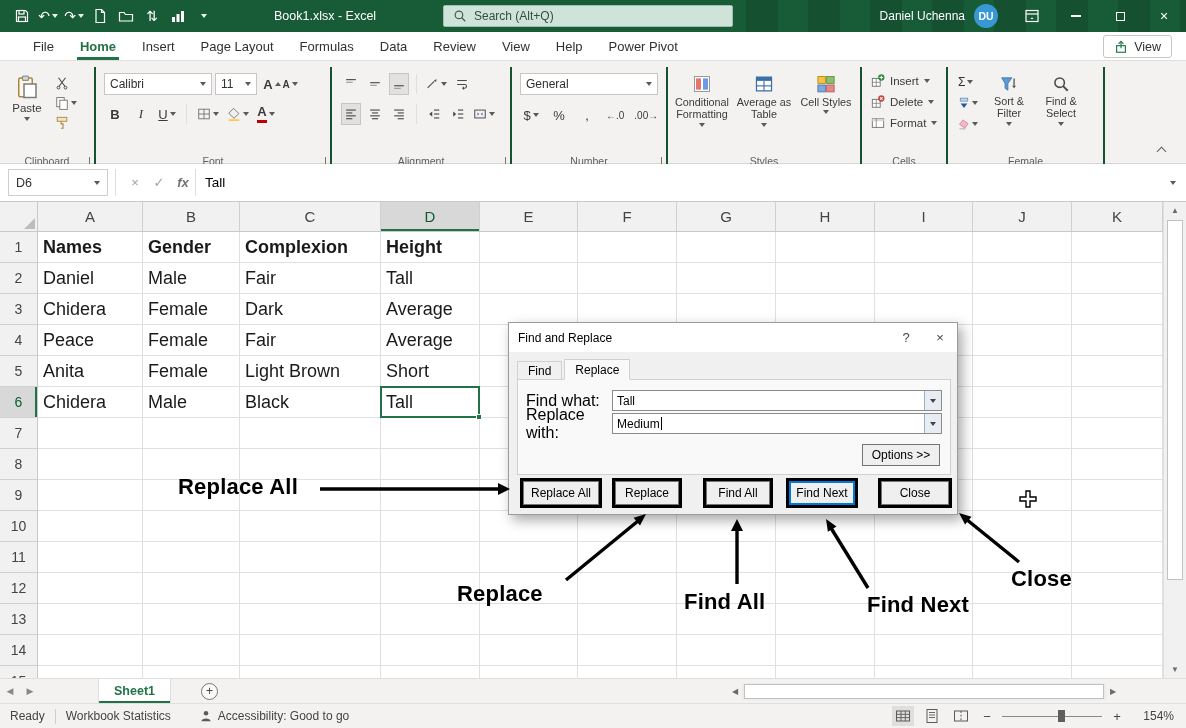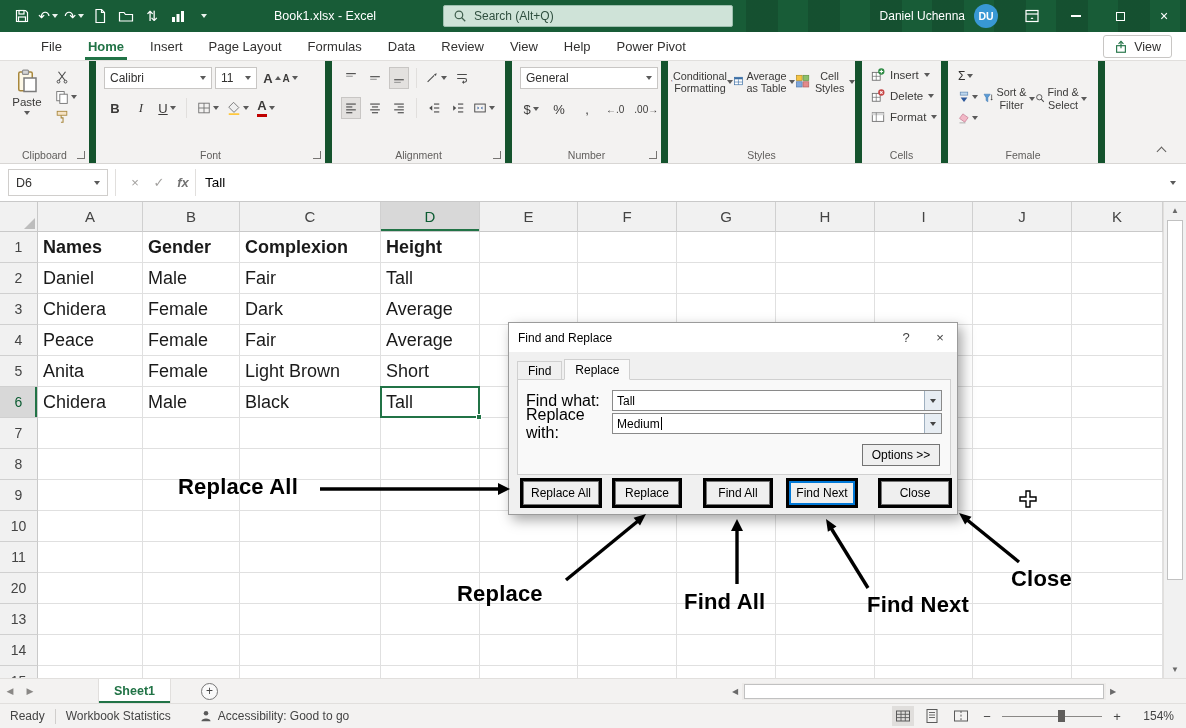--- a/index.html
+++ b/index.html
@@ -26,43 +26,43 @@
 .tb-search{position:absolute;left:443px;top:5px;width:290px;height:22px;background:#CFE3D8;border:1px solid #9DBFAE;border-radius:2px;display:flex;align-items:center;gap:7px;padding:0 9px;z-index:1}
 .tb-search-text{font-size:12px;color:#2F4F3F}
 .tb-right{position:absolute;right:0;top:0;height:32px;display:flex;align-items:center;z-index:1}
 .tb-user{font-size:12px;margin-right:9px}
 .tb-avatar{width:24px;height:24px;border-radius:50%;background:#3898D4;color:#fff;font-size:10.5px;font-weight:700;display:flex;align-items:center;justify-content:center;margin-right:12px}
 .tb-right .tbbtn{width:44px;height:32px}
 .min-bar{width:10px;height:1.5px;background:#fff}
 .max-box{width:9px;height:9px;border:1.3px solid #fff}
 
 #ribbontabs{position:absolute;top:32px;left:0;right:0;height:29px;background:#fff;border-bottom:1px solid #E1DFDD}
-.rtabs{display:flex;height:100%;padding-left:28px}
+.rtabs{display:flex;height:100%;padding-left:20px}
 .rtab{padding:0 13px;display:flex;align-items:center;font-size:13px;color:#323130;position:relative}
 .rtab.active{color:var(--green,#217346);font-weight:700}
 .rtab.active::after{content:"";position:absolute;left:10px;right:10px;bottom:0;height:3px;background:var(--green,#217346)}
 .share-btn{position:absolute;right:14px;top:3px;height:23px;display:flex;align-items:center;gap:6px;font-size:12.5px;color:#323130;border:1px solid #C8C6C4;border-radius:3px;padding:0 10px;background:#fff}
 
 #ribbon{position:absolute;top:61px;left:0;right:0;height:103px;background:#F3F2F1;border-bottom:1px solid #D8D6D4}
-.rgroup{position:absolute;top:0;height:100%;border-right:7px solid #14532d}
+.rgroup{position:absolute;top:6px;height:100%;border-right:2px solid #14532d}
 .rg-label{position:absolute;bottom:2px;left:0;right:0;text-align:center;font-size:10.5px;color:#605E5C}
 .launcher{position:absolute;right:4px;bottom:4px;width:8px;height:8px;border-right:1.4px solid #767472;border-bottom:1.4px solid #767472}
 .rrow{display:flex;align-items:center}
 .rbtn{display:inline-flex;align-items:center;justify-content:center;min-width:18px;height:20px;font-size:13px;color:#3B3A39}
 .combo{height:22px;background:#fff;border:1px solid #C8C6C4;display:inline-flex;align-items:center;justify-content:space-between;padding:0 5px;font-size:12px;color:#323130}
 .big-btn{display:flex;flex-direction:column;align-items:center;gap:3px;width:42px;padding-top:6px;font-size:11.5px;color:#3B3A39}
 .mini-col{display:flex;flex-direction:column;gap:6px;margin-left:7px;padding-top:7px}
 .mini-btn{display:inline-flex;align-items:center}
 .bold-btn{font-weight:700}
 .italic-btn{font-style:italic;font-family:"Liberation Serif",serif}
 .fc-a{border-bottom:3px solid #C00000;line-height:1.1;font-weight:600;font-size:13px}
 .vdiv{width:1px;height:20px;background:#E1DFDD;margin:0 2px}
 .pressed{background:#E3E1DF;outline:1px solid #C8C6C4}
 .decs{font-size:10px}
-.style-btn{display:flex;flex-direction:row;align-items:center;width:62px;padding-top:3px;font-size:10.8px;line-height:1.15;color:#3B3A39;text-align:center}
+.style-btn{display:flex;flex-direction:column;align-items:center;width:62px;padding-top:3px;font-size:10.8px;line-height:1.15;color:#3B3A39;text-align:center}
 .style-btn .sb-label{margin-top:2px}
 .style-btn .cdown{margin-top:2px}
 .w52{width:52px}
 .cells-col{display:flex;flex-direction:column;gap:7px;padding:7px 0 0 9px}
 .cells-row{display:inline-flex;align-items:center;gap:5px;font-size:11.5px;color:#3B3A39}
 .edit-mini{display:flex;flex-direction:column;gap:5px;padding:2px 5px 0 2px;font-size:12px}
 .emini{display:inline-flex;align-items:center;height:16px}
 .ribbon-collapse{position:absolute;right:16px;bottom:6px;width:18px;height:14px;display:flex;align-items:center;justify-content:center}
 .chev-up{width:7px;height:7px;border-top:1.6px solid #605E5C;border-right:1.6px solid #605E5C;transform:rotate(-45deg);display:inline-block;margin-top:3px}
 
@@ -800,21 +800,21 @@
       <div class="cell" style="left: 143px; top: 340px; width: 97px;"></div>
       <div class="cell" style="left: 240px; top: 340px; width: 141px;"></div>
       <div class="cell" style="left: 381px; top: 340px; width: 99px;"></div>
       <div class="cell" style="left: 480px; top: 340px; width: 98px;"></div>
       <div class="cell" style="left: 578px; top: 340px; width: 99px;"></div>
       <div class="cell" style="left: 677px; top: 340px; width: 99px;"></div>
       <div class="cell" style="left: 776px; top: 340px; width: 99px;"></div>
       <div class="cell" style="left: 875px; top: 340px; width: 98px;"></div>
       <div class="cell" style="left: 973px; top: 340px; width: 99px;"></div>
       <div class="cell" style="left: 1072px; top: 340px; width: 91px;"></div>
-      <div class="row-header" style="top: 371px;">20</div>
+      <div class="row-header" style="top: 371px;">12</div>
       <div class="cell" style="left: 38px; top: 371px; width: 105px;"></div>
       <div class="cell" style="left: 143px; top: 371px; width: 97px;"></div>
       <div class="cell" style="left: 240px; top: 371px; width: 141px;"></div>
       <div class="cell" style="left: 381px; top: 371px; width: 99px;"></div>
       <div class="cell" style="left: 480px; top: 371px; width: 98px;"></div>
       <div class="cell" style="left: 578px; top: 371px; width: 99px;"></div>
       <div class="cell" style="left: 677px; top: 371px; width: 99px;"></div>
       <div class="cell" style="left: 776px; top: 371px; width: 99px;"></div>
       <div class="cell" style="left: 875px; top: 371px; width: 98px;"></div>
       <div class="cell" style="left: 973px; top: 371px; width: 99px;"></div>

